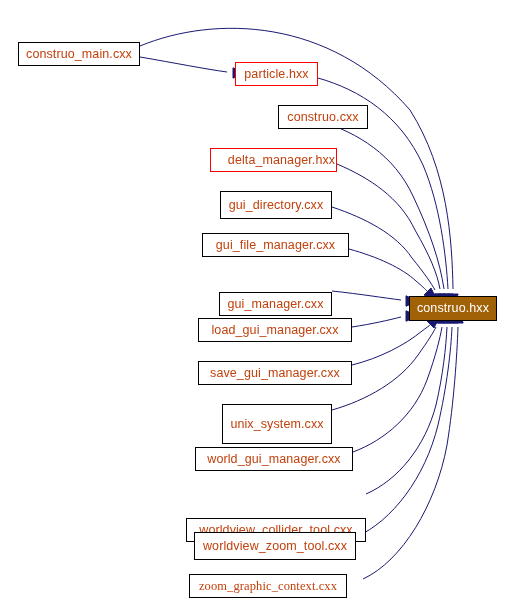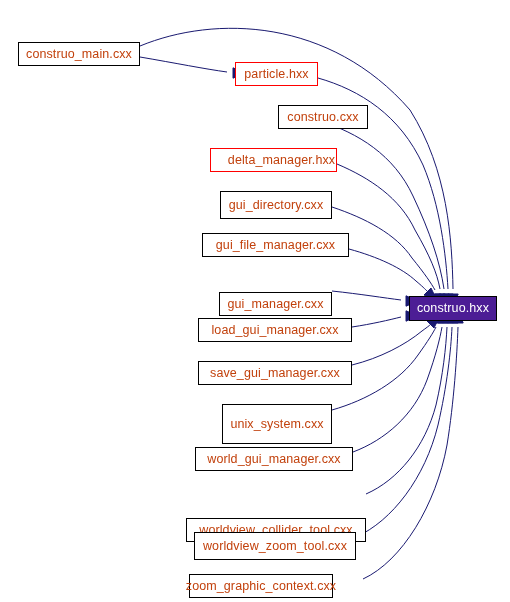--- a/index.html
+++ b/index.html
@@ -34,21 +34,21 @@
     color: #c2410c;
     line-height: 1;
     white-space: nowrap;
     letter-spacing: 0.1px;
     z-index: 5;
   }
   .node.red {
     border-color: #ff0000;
   }
   .node.target {
-    background: #4c1d95;
+    background: #a16207;
     border-color: #000000;
     color: #ffffff;
     z-index: 7;
   }
   .node-label {
     pointer-events: none;
   }
 </style>
 </head>
 <body>
@@ -121,21 +121,21 @@
       </div>
       <div class="node" style="left: 195px; top: 447px; width: 158px; height: 24px;">
         <span class="node-label">world_gui_manager.cxx</span>
       </div>
       <div class="node" style="left: 186px; top: 518px; width: 180px; height: 24px;">
         <span class="node-label">worldview_collider_tool.cxx</span>
       </div>
       <div class="node" style="left: 194px; top: 532px; width: 162px; height: 28px;">
         <span class="node-label">worldview_zoom_tool.cxx</span>
       </div>
-      <div class="node" style="left: 189px; top: 574px; width: 144px; height: 24px;">
+      <div class="node" style="left: 189px; top: 574px; width: 158px; height: 24px; font-family: Liberation Serif, serif;">
         <span class="node-label">zoom_graphic_context.cxx</span>
       </div>
       <div class="node target" style="left: 409px; top: 296px; width: 88px; height: 25px;">
         <span class="node-label">construo.hxx</span>
       </div>
     </div>
 
 </div>
 
 </body></html>

